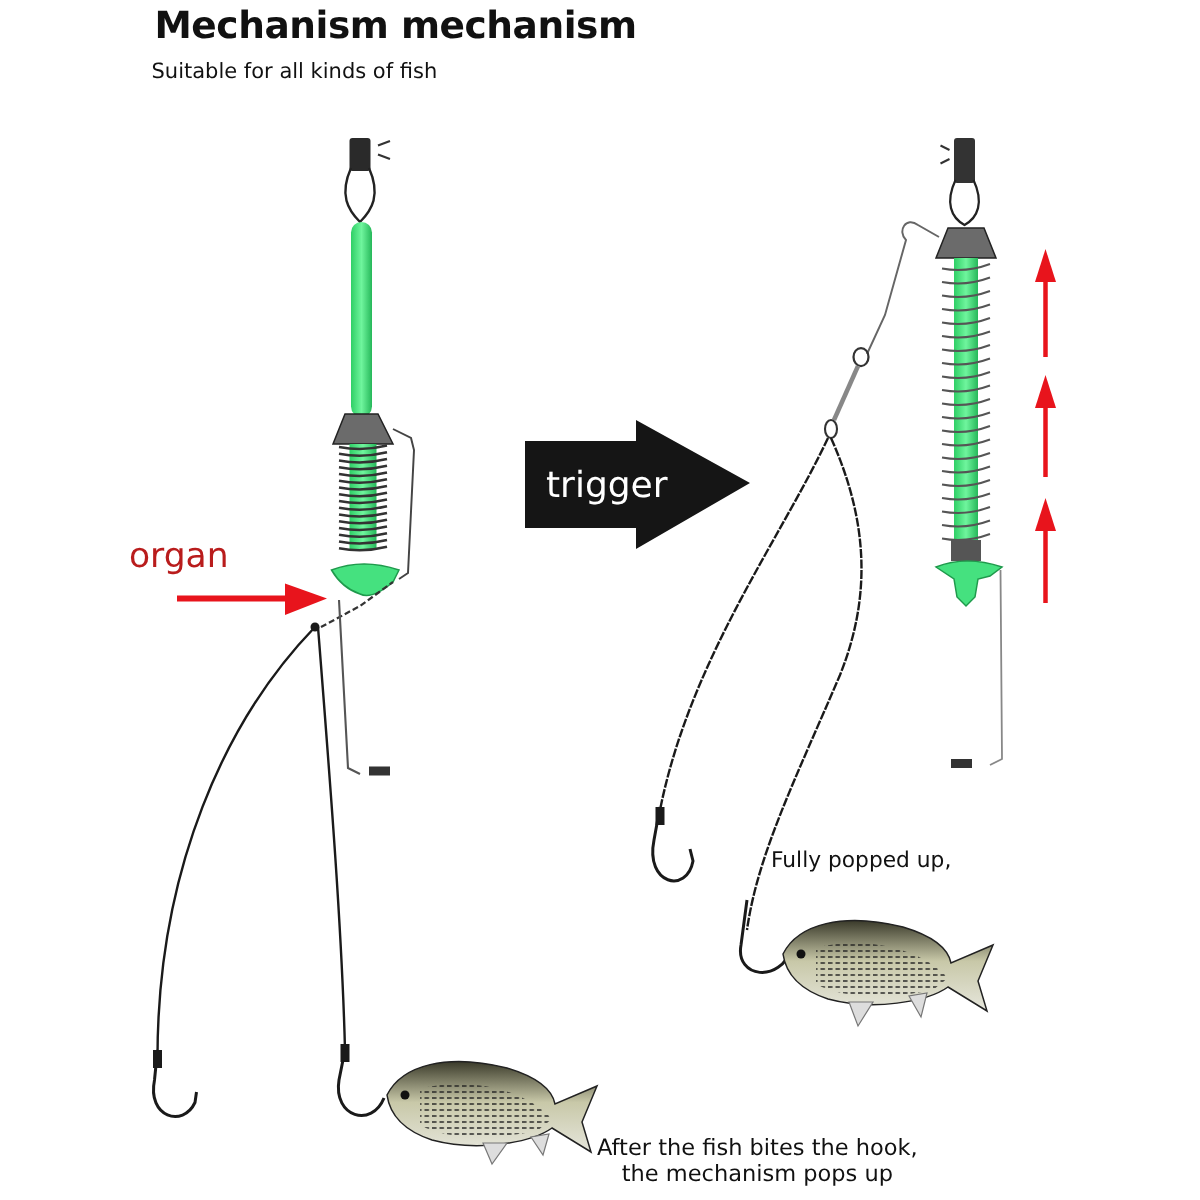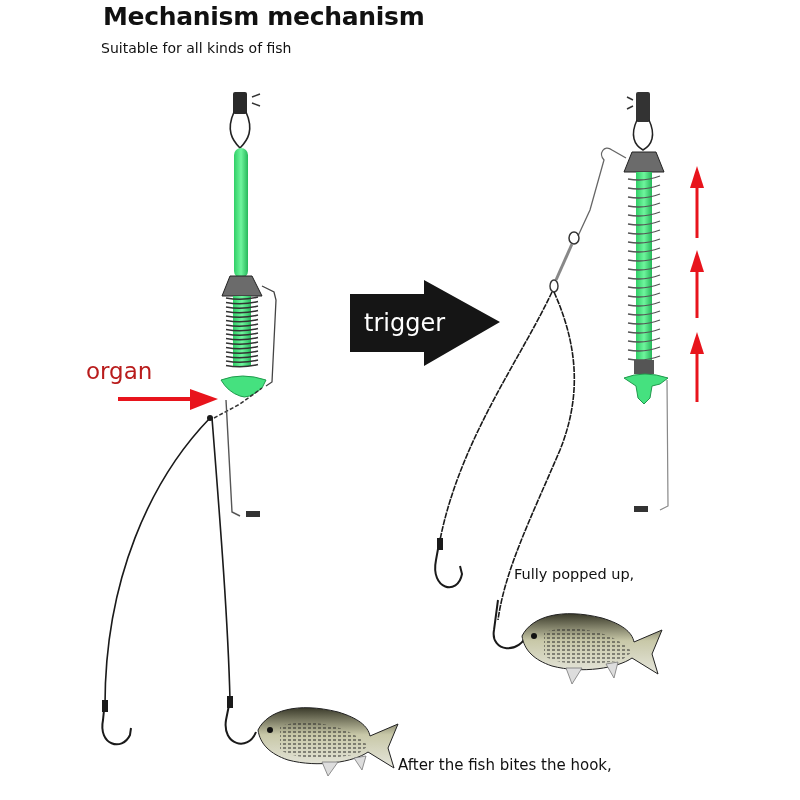--- a/index.html
+++ b/index.html
@@ -179,13 +179,14 @@
       <path d="M44 56 L50 72 L60 56 Z M84 52 L92 66 L96 50 Z" fill="#ddd" stroke="#777" stroke-width="0.8"></path>
     </g>
   </g>
 </svg>
 
 <div class="caption cap-popped">
   <div>Fully popped up,</div>
 </div>
 <div class="caption cap-bite">
   <div>After the fish bites the hook,</div>
+  <div>the mechanism pops up</div>
 </div>
 
 </body></html>

